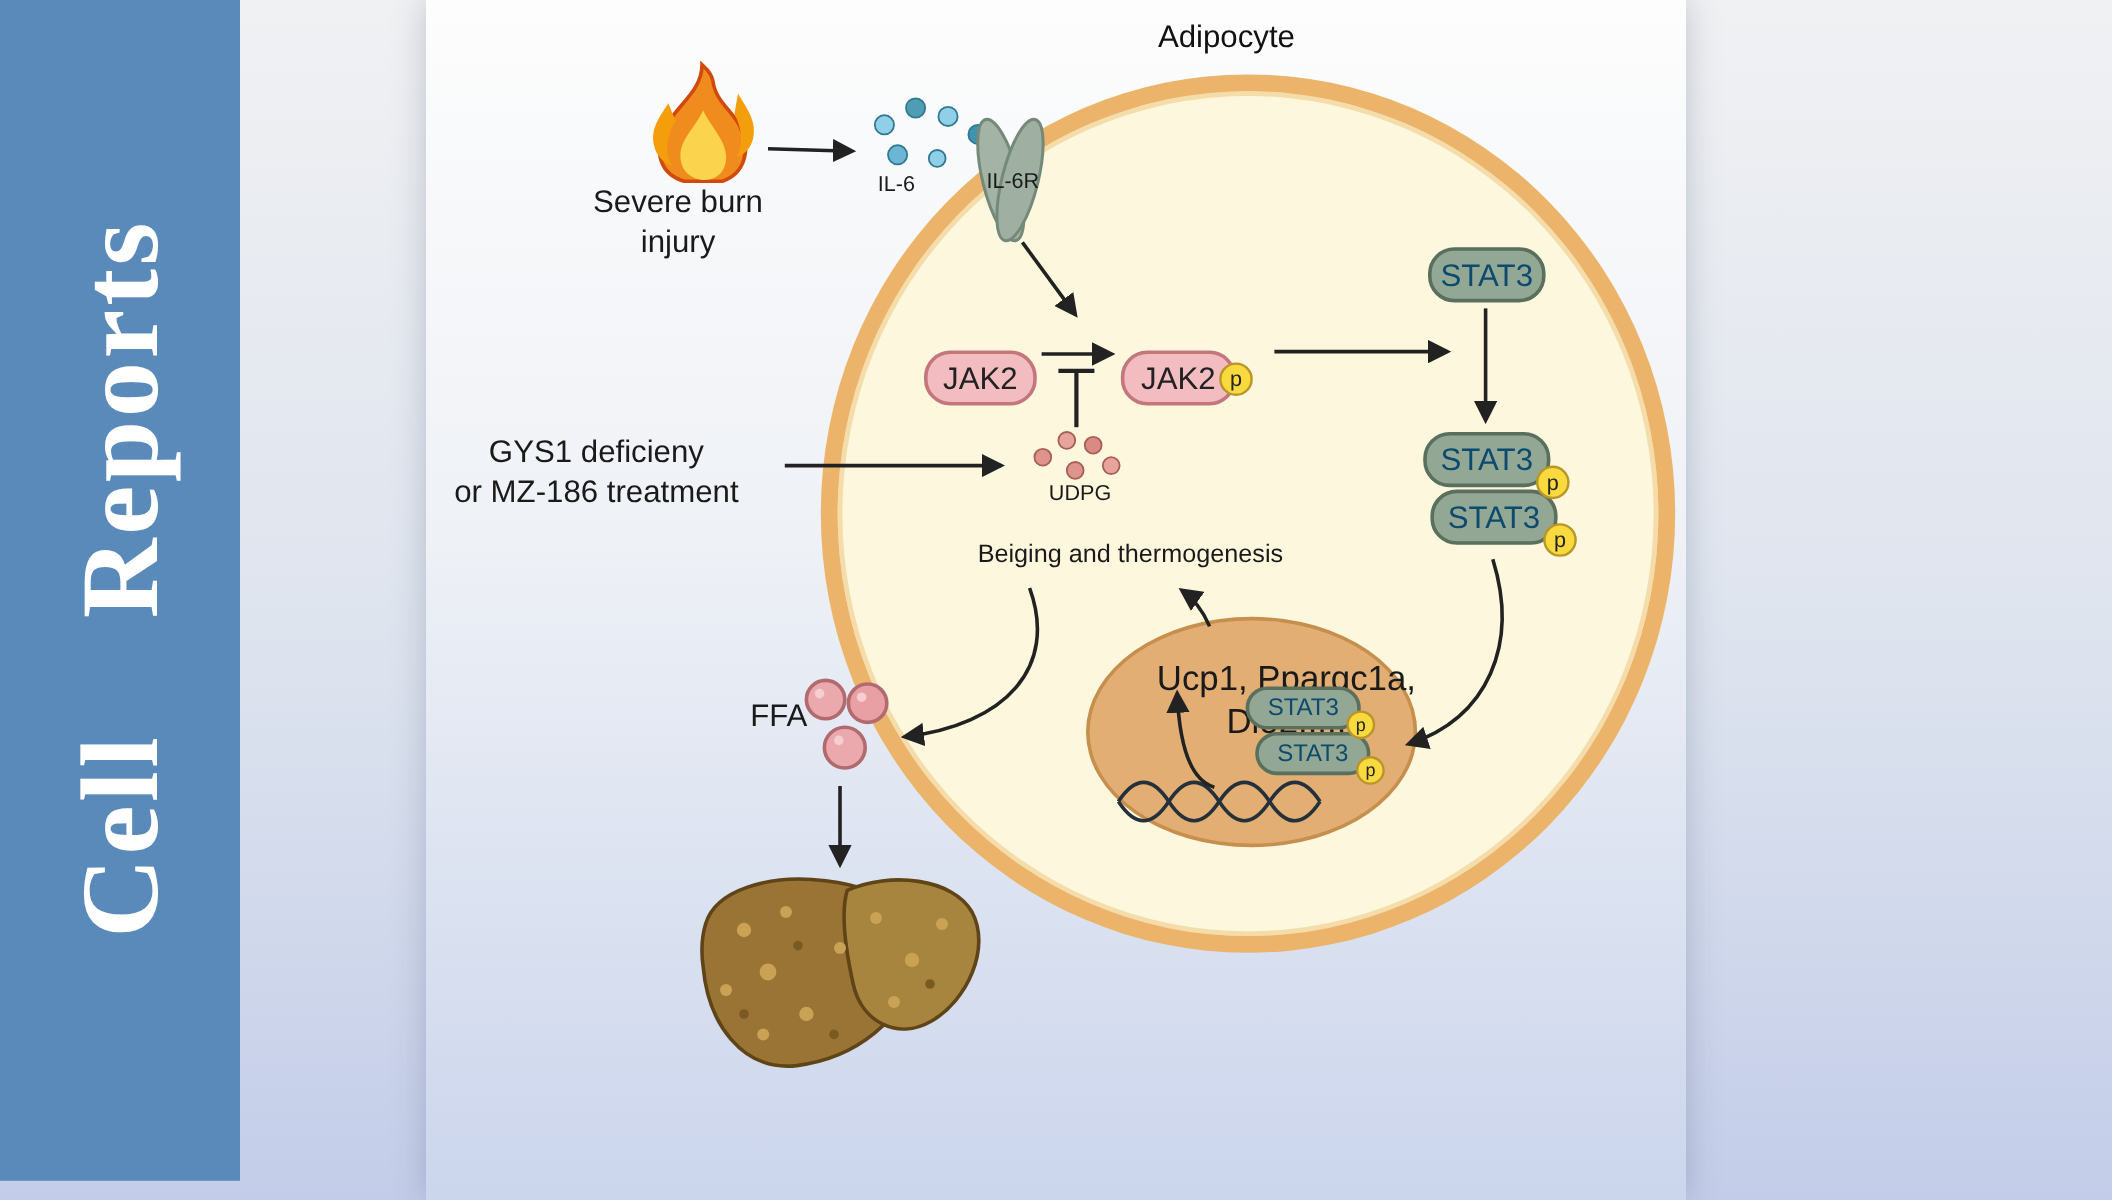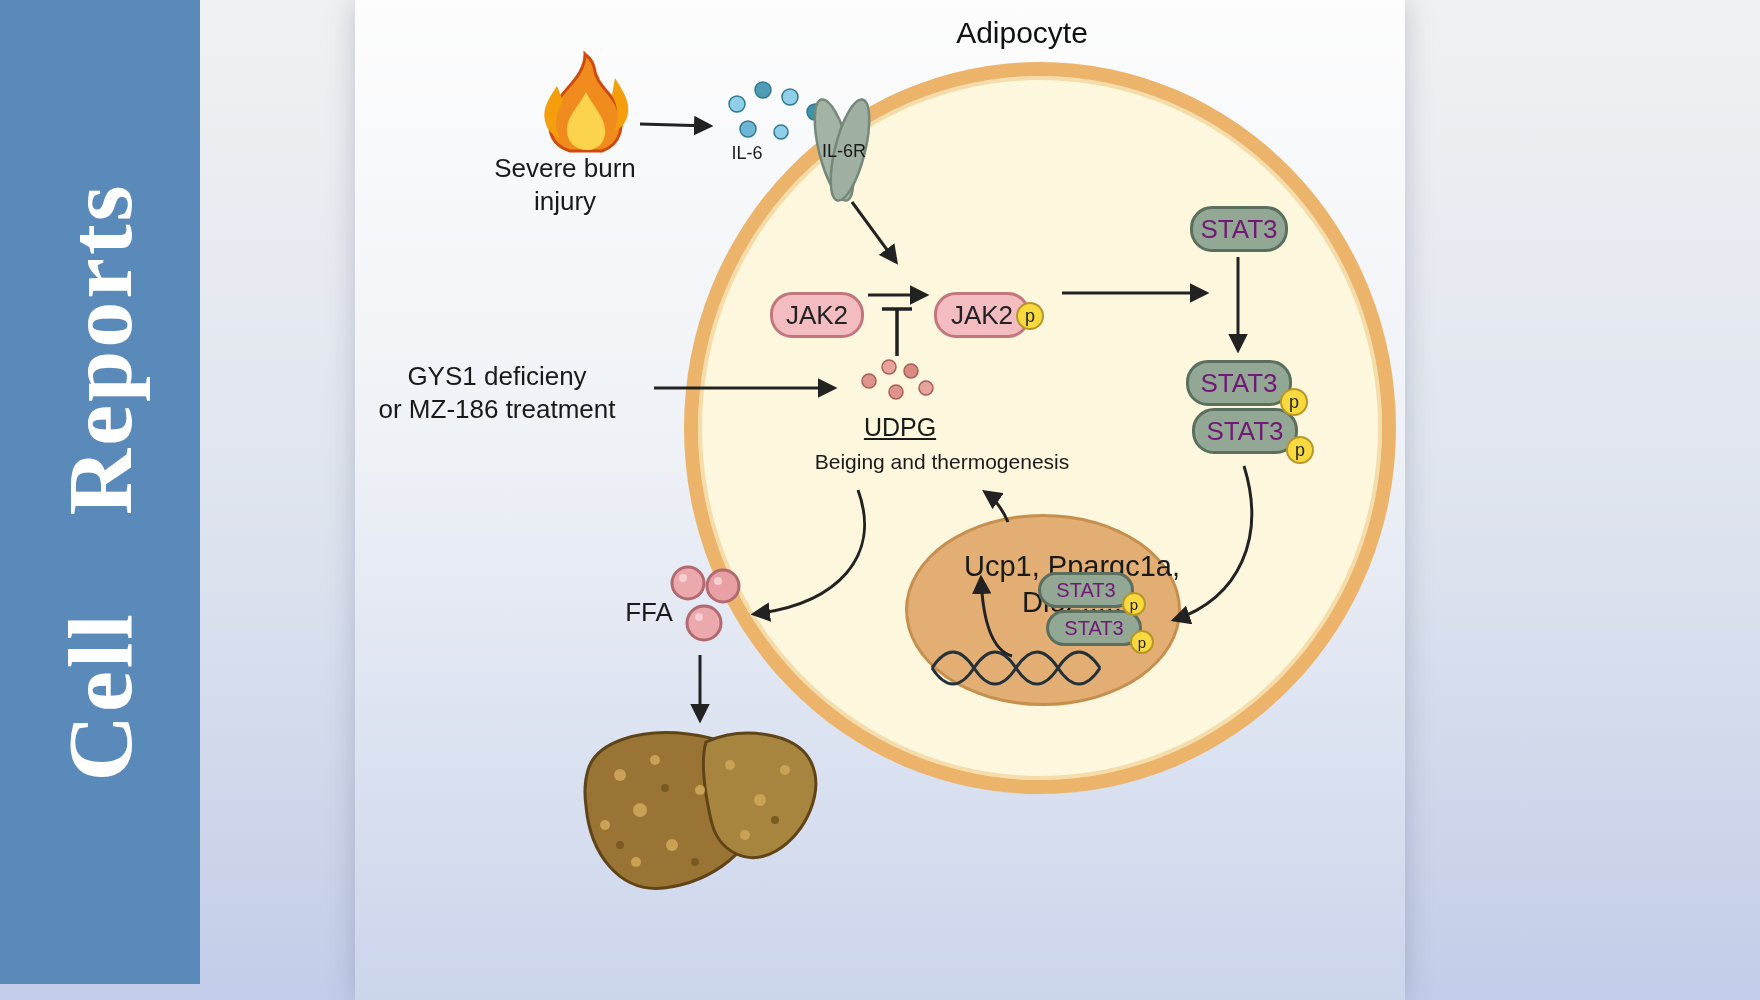--- a/index.html
+++ b/index.html
@@ -16,26 +16,26 @@
                 box-shadow:0 0 26px rgba(70,80,105,.28);}
   
   .cell{position:absolute;left:684px;top:62px;width:712px;height:732px;border-radius:50%;
         background:#fdf8dd;border:14px solid #ecb36b;box-sizing:border-box;
         box-shadow:inset 0 0 0 4px #f5ddab;}
   .nucleus{position:absolute;left:905px;top:514px;width:276px;height:192px;border-radius:50%;
            background:#e2ae74;border:3px solid #c68f4e;box-sizing:border-box;}
   .overlay{position:absolute;left:0;top:0;width:1760px;height:1000px;pointer-events:none;z-index:6;}
   
   .label{position:absolute;text-align:center;color:#1a1a1a;z-index:8;line-height:1.25;}
-  .fig-title{font-size:30px;font-weight:500;color:#111;}
+  .fig-title{font-size:26px;font-weight:500;color:#111;}
   
   .protein{position:absolute;display:flex;align-items:center;justify-content:center;
            border-radius:22px;z-index:8;box-sizing:border-box;}
   .pink{background:#f3bcc0;border:3px solid #c4767d;color:#222;margin-top:20px;}
-  .green{background:#93a795;border:3px solid #5a6f5d;color:#701a75;}
+  .green{background:#93a795;border:3px solid #5a6f5d;color:#0c4a6e;}
   .p-badge{position:absolute;border-radius:50%;background:#f8d93e;border:2px solid #b8962a;
            display:flex;align-items:center;justify-content:center;color:#222;z-index:9;box-sizing:border-box;}
 </style>
 </head>
 <body>
 
 <div class="stage">
 
   <div class="sidebar">
     <div class="journal-title">Cell Reports</div>
@@ -156,27 +156,27 @@
   </div>
 
   <div class="label" style="left:712px;top:142px;width:70px;font-size:18px;">IL-6</div>
   <div class="label" style="left:798px;top:140px;width:92px;font-size:18px;">IL-6R</div>
 
   <div class="label" style="left:350px;top:360px;width:294px;font-size:26px;">
     <span>GYS1 deficieny</span><br>
     <span>or MZ-186 treatment</span>
   </div>
 
-  <div class="label" style="left:853px;top:412px;width:94px;font-size:25px;text-decoration:underline;">UDPG</div>
+  <div class="label" style="left:853px;top:400px;width:94px;font-size:18px;">UDPG</div>
 
   <div class="label" style="left:762px;top:449px;width:360px;font-size:21px;">Beiging and thermogenesis</div>
 
   <div class="label" style="left:927px;top:536px;width:290px;font-size:29px;margin-top:12px;">Ucp1, Ppargc1a, Dio2.....</div>
 
-  <div class="label" style="left:618px;top:596px;width:62px;font-size:26px;">FFA</div>
+  <div class="label" style="left:618px;top:580px;width:62px;font-size:26px;">FFA</div>
 
   <div class="protein pink" style="left:770px;top:272px;width:94px;height:46px;font-size:26px;">JAK2</div>
 
   <div class="protein pink" style="left:934px;top:272px;width:96px;height:46px;font-size:26px;">JAK2</div>
   <div class="p-badge" style="left:1016px;top:302px;width:28px;height:28px;font-size:18px;">p</div>
 
   <div class="protein green" style="left:1190px;top:206px;width:98px;height:46px;font-size:26px;">STAT3</div>
 
   <div class="protein green" style="left:1186px;top:360px;width:106px;height:46px;font-size:26px;">STAT3</div>
   <div class="p-badge" style="left:1280px;top:388px;width:28px;height:28px;font-size:18px;">p</div>

